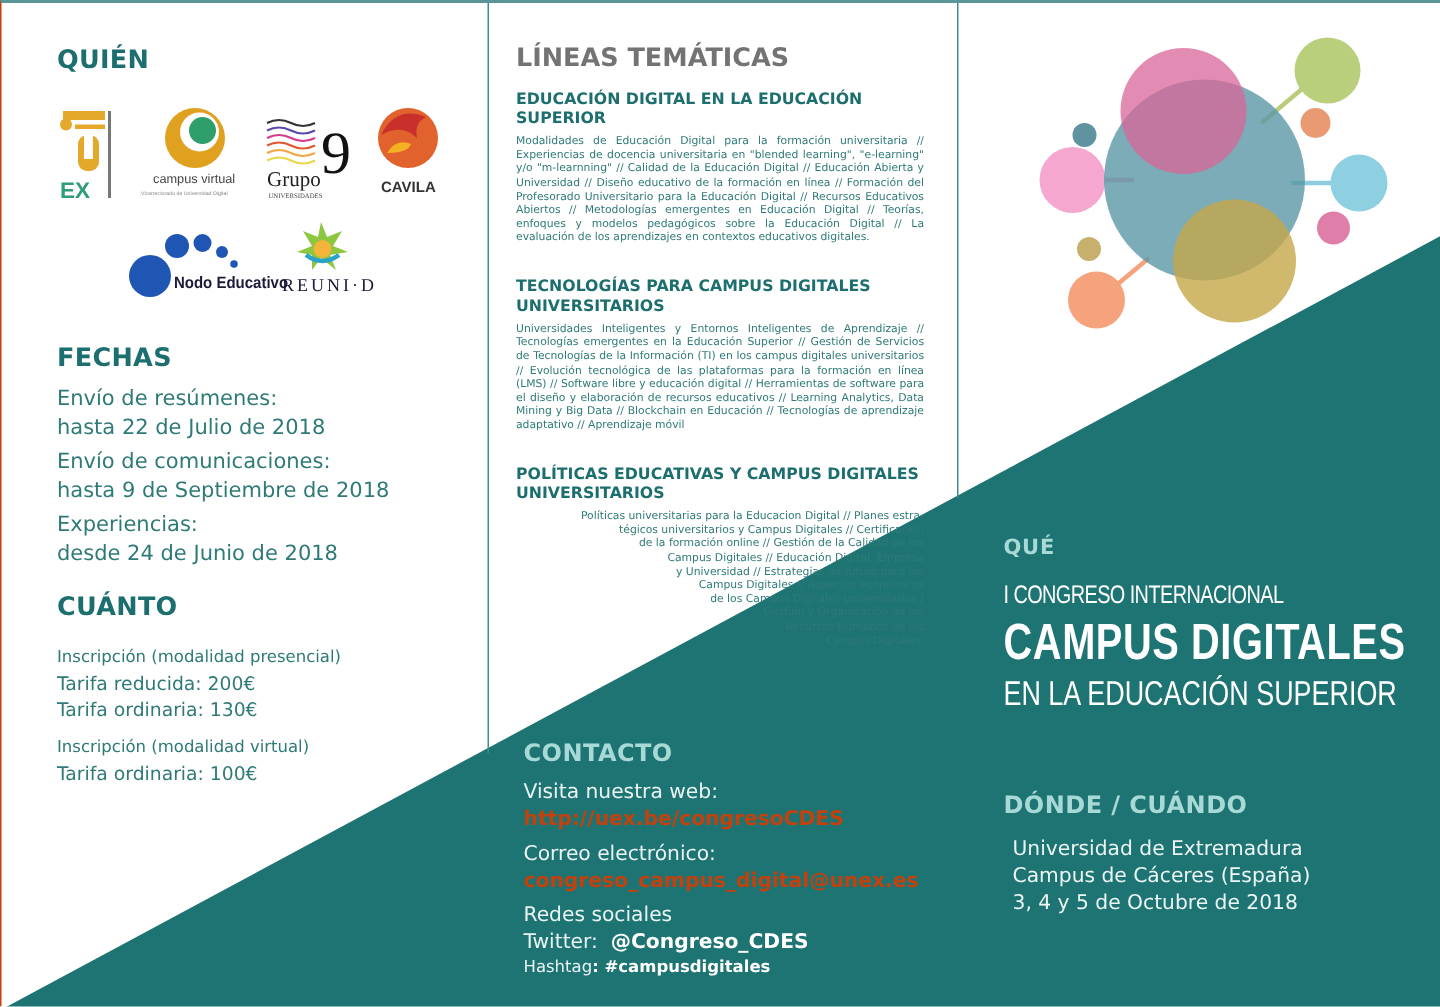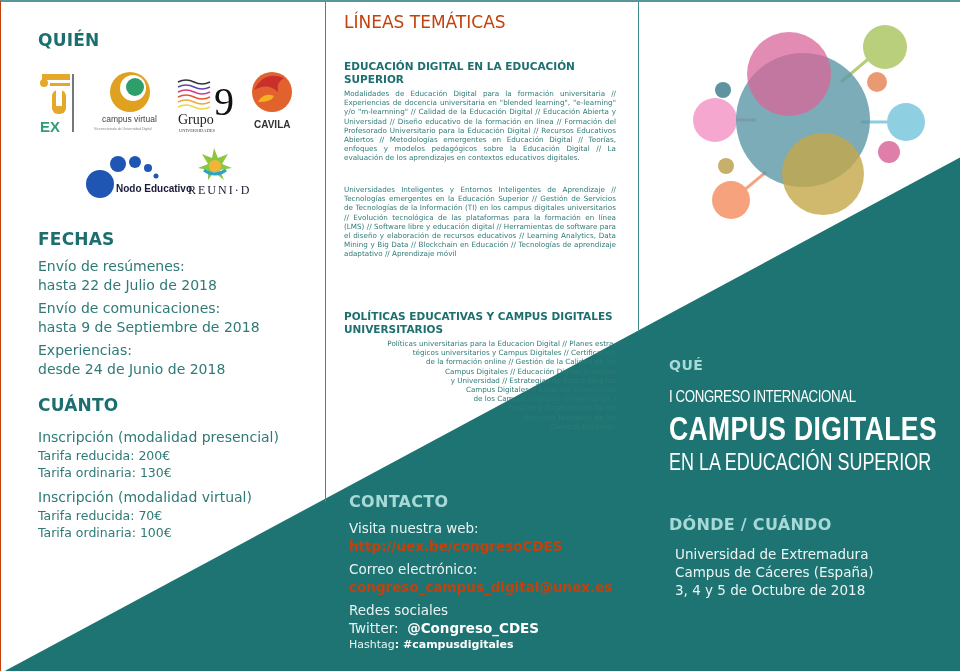--- a/index.html
+++ b/index.html
@@ -26,26 +26,26 @@
   .cuanto-title { top: 393px; left: 0; }
 
   .logos { position: absolute; top: 68px; left: 0; width: 270px; height: 140px; }
 
   .fechas-list { position: absolute; top: 255px; left: 0; width: 280px; }
   .fechas-item { margin-bottom: 4px; }
   .fechas-line { font-size: 14px; line-height: 19px; color: #2e7a77; display: block; }
 
   .cuanto-list { position: absolute; top: 426px; left: 0; width: 285px; }
   .cuanto-group { margin-bottom: 7px; }
-  .cuanto-head { font-size: 14px; line-height: 19px; color: #2e7a77; display: block; }
+  .cuanto-head { font-size: 11px; line-height: 19px; color: #2e7a77; display: block; }
   .cuanto-line { font-size: 12.5px; line-height: 17px; color: #2e7a77; display: block; }
 
   
   .middle { left: 343px; top: 0; width: 272px; }
-  .lineas-title { position: absolute; top: 10px; left: 0; font-size: 17px; font-weight: normal; color: #c2410c; }
+  .lineas-title { position: absolute; top: 27px; left: 0; font-size: 17px; font-weight: bold; color: #737373; }
   .topic { position: absolute; left: 0; width: 272px; }
   .topic-title { font-size: 10.5px; font-weight: bold; color: #1c6f6e; line-height: 13px; margin-bottom: 3px; }
   .topic-body { font-size: 7.2px; line-height: 9.2px; color: #2e7a77; text-align: justify; }
   .topic.t1 { top: 58px; }
   .topic.t2 { top: 183px; }
   .topic.t3 { top: 308px; }
   .topic.t3 .topic-body { text-align: right; }
   .t3-lines span { display: block; }
 
   
@@ -63,21 +63,21 @@
 
   .que { left: 668px; top: 355px; width: 280px; }
   .que-title { font-size: 14px; font-weight: bold; color: #a7d9d7; letter-spacing: 0.5px; margin-bottom: 13px; }
   .congreso-1 { font-family: "Liberation Sans", sans-serif; font-size: 17px; color: #fff; letter-spacing: -0.5px;
                 transform: scaleX(0.78); transform-origin: left; white-space: nowrap; line-height: 22px; }
   .congreso-2 { font-family: "Liberation Sans", sans-serif; font-weight: bold; font-size: 34px; color: #fff;
                 transform: scaleX(0.78); transform-origin: left; white-space: nowrap; line-height: 40px; letter-spacing: 0.5px; }
   .congreso-3 { font-family: "Liberation Sans", sans-serif; font-size: 23px; color: #fff;
                 transform: scaleX(0.78); transform-origin: left; white-space: nowrap; line-height: 28px; }
 
-  .donde { left: 668px; top: 513px; width: 280px; }
+  .donde { left: 668px; top: 525px; width: 280px; }
   .donde-title { font-size: 16px; font-weight: bold; color: #a7d9d7; letter-spacing: 0.3px; margin-bottom: 11px; }
   .donde-line { font-size: 13.5px; line-height: 18px; color: #eaf5f4; display: block; padding-left: 6px; }
 </style>
 </head>
 <body>
 
 <div class="page">
 
   <svg class="bg-diagonal" viewBox="0 0 960 671" width="960" height="671">
     <polygon points="0,671 960,155 960,671" fill="#1e7473"></polygon>
@@ -163,35 +163,35 @@
 
     <div class="h-section cuanto-title">CUÁNTO</div>
     <div class="cuanto-list">
       <div class="cuanto-group">
         <span class="cuanto-head">Inscripción (modalidad presencial)</span>
         <span class="cuanto-line">Tarifa reducida: 200€</span>
         <span class="cuanto-line">Tarifa ordinaria: 130€</span>
       </div>
       <div class="cuanto-group">
         <span class="cuanto-head">Inscripción (modalidad virtual)</span>
-        <span class="cuanto-line">Tarifa reducida: 70€</span>
         <span class="cuanto-line">Tarifa ordinaria: 100€</span>
       </div>
     </div>
   </div>
 
   <div class="panel middle">
     <div class="lineas-title">LÍNEAS TEMÁTICAS</div>
 
     <div class="topic t1">
       <div class="topic-title">EDUCACIÓN DIGITAL EN LA EDUCACIÓN SUPERIOR</div>
       <div class="topic-body">Modalidades de Educación Digital para la formación universitaria // Experiencias de docencia universitaria en "blended learning", "e-learning" y/o "m-learnning" // Calidad de la Educación Digital // Educación Abierta y Universidad // Diseño educativo de la formación en línea // Formación del Profesorado Universitario para la Educación Digital // Recursos Educativos Abiertos // Metodologías emergentes en Educación Digital // Teorías, enfoques y modelos pedagógicos sobre la Educación Digital // La evaluación de los aprendizajes en contextos educativos digitales.</div>
     </div>
 
     <div class="topic t2">
+      <div class="topic-title">TECNOLOGÍAS PARA CAMPUS DIGITALES UNIVERSITARIOS</div>
       <div class="topic-body">Universidades Inteligentes y Entornos Inteligentes de Aprendizaje // Tecnologías emergentes en la Educación Superior // Gestión de Servicios de Tecnologías de la Información (TI) en los campus digitales universitarios // Evolución tecnológica de las plataformas para la formación en línea (LMS) // Software libre y educación digital // Herramientas de software para el diseño y elaboración de recursos educativos // Learning Analytics, Data Mining y Big Data // Blockchain en Educación // Tecnologías de aprendizaje adaptativo // Aprendizaje móvil</div>
     </div>
 
     <div class="topic t3">
       <div class="topic-title">POLÍTICAS EDUCATIVAS Y CAMPUS DIGITALES UNIVERSITARIOS</div>
       <div class="topic-body t3-lines">
         <span>Políticas universitarias para la Educacion Digital // Planes estra-</span>
         <span>tégicos universitarios y Campus Digitales // Certificación</span>
         <span>de la formación online // Gestión de la Calidad de los</span>
         <span>Campus Digitales // Educación Digital, Empresa</span>

